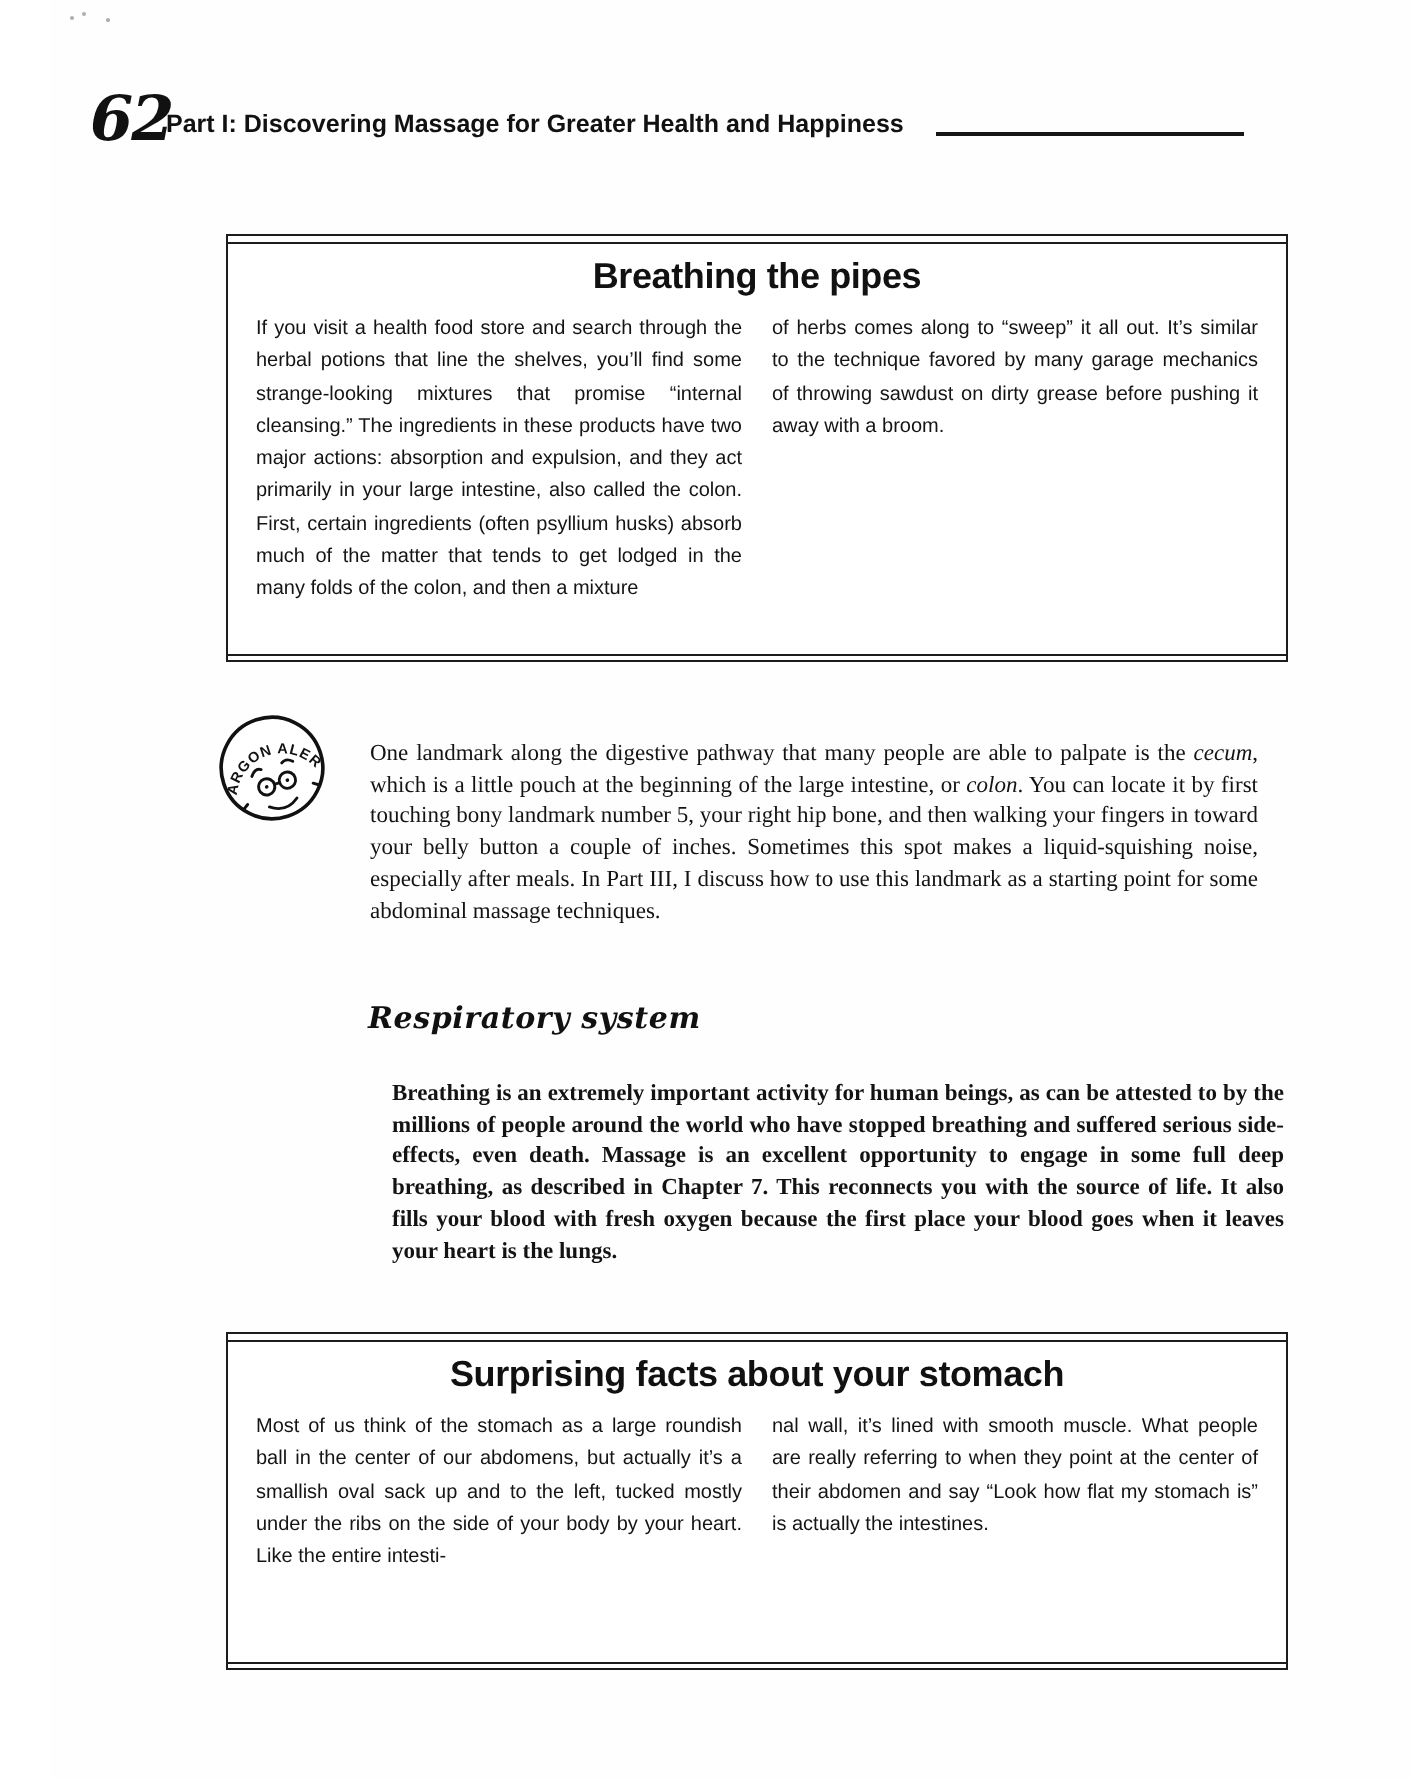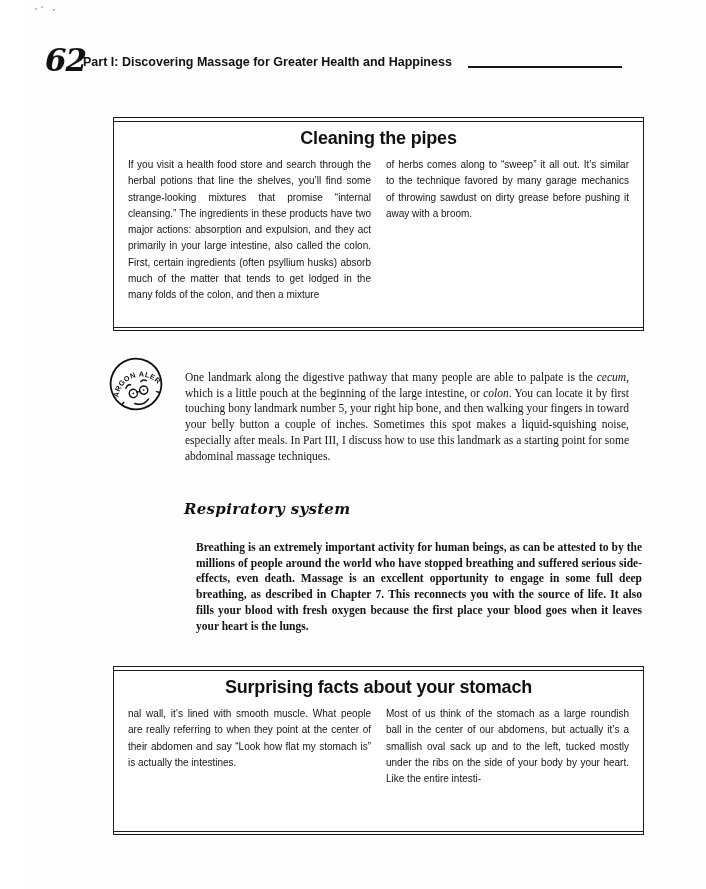--- a/index.html
+++ b/index.html
@@ -87,21 +87,21 @@
   <div class="artifact a3"></div>
   <div class="artifact a4"></div>
   <div class="artifact a5"></div>
 
   <div class="page-num">62</div>
   <div class="running-head">Part I: Discovering Massage for Greater Health and Happiness</div>
   <div class="header-rule"></div>
 
   <section class="sidebar sidebar-cleaning">
     <div class="rule-top"></div>
-    <h2 class="sidebar-title">Cleaning the pipes</h2>
+    <h2 class="sidebar-title">Breathing the pipes</h2>
     <div class="cols">
       <p class="col">If you visit a health food store and search through the herbal potions that line the shelves, you’ll find some strange-looking mixtures that promise “internal cleansing.” The ingredients in these products have two major actions: absorption and expulsion, and they act primarily in your large intestine, also called the colon. First, certain ingredients (often psyllium husks) absorb much of the matter that tends to get lodged in the many folds of the colon, and then a mixture</p>
       <div class="col">
         <p class="sb-p">of herbs comes along to “sweep” it all out. It’s similar to the technique favored by many garage mechanics of throwing sawdust on dirty grease before pushing it away with a broom.</p>
       </div>
     </div>
     <div class="rule-bottom"></div>
   </section>
 
   <div class="jargon-icon">
@@ -132,19 +132,19 @@
 
   <p class="body jargon-text"><span>One landmark along the digestive pathway that many people are able to palpate is the </span><span class="it">cecum</span><span>, which is a little pouch at the beginning of the large intestine, or </span><span class="it">colon</span><span>. You can locate it by first touching bony landmark number 5, your right hip bone, and then walking your fingers in toward your belly button a couple of inches. Sometimes this spot makes a liquid-squishing noise, especially after meals. In Part III, I discuss how to use this landmark as a starting point for some abdominal massage techniques.</span></p>
 
   <h2 class="script-head">Respiratory system</h2>
   <p class="body resp-text">Breathing is an extremely important activity for human beings, as can be attested to by the millions of people around the world who have stopped breathing and suffered serious side-effects, even death. Massage is an excellent opportunity to engage in some full deep breathing, as described in Chapter 7. This reconnects you with the source of life. It also fills your blood with fresh oxygen because the first place your blood goes when it leaves your heart is the lungs.</p>
 
   <section class="sidebar sidebar-stomach">
     <div class="rule-top"></div>
     <h2 class="sidebar-title">Surprising facts about your stomach</h2>
     <div class="cols">
+      <p class="col">Most of us think of the stomach as a large roundish ball in the center of our abdomens, but actually it’s a smallish oval sack up and to the left, tucked mostly under the ribs on the side of your body by your heart. Like the entire intesti-</p>
       <p class="col">nal wall, it’s lined with smooth muscle. What people are really referring to when they point at the center of their abdomen and say “Look how flat my stomach is” is actually the intestines.</p>
-      <p class="col">Most of us think of the stomach as a large roundish ball in the center of our abdomens, but actually it’s a smallish oval sack up and to the left, tucked mostly under the ribs on the side of your body by your heart. Like the entire intesti-</p>
     </div>
     <div class="rule-bottom"></div>
   </section>
 
 </div>
 
 </body></html>

